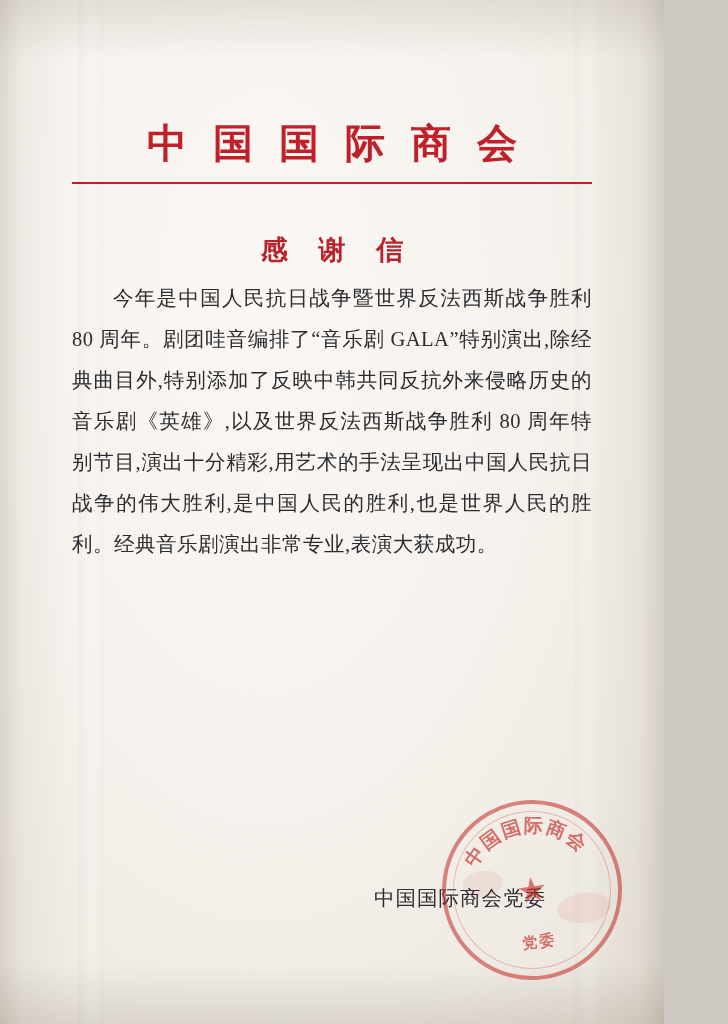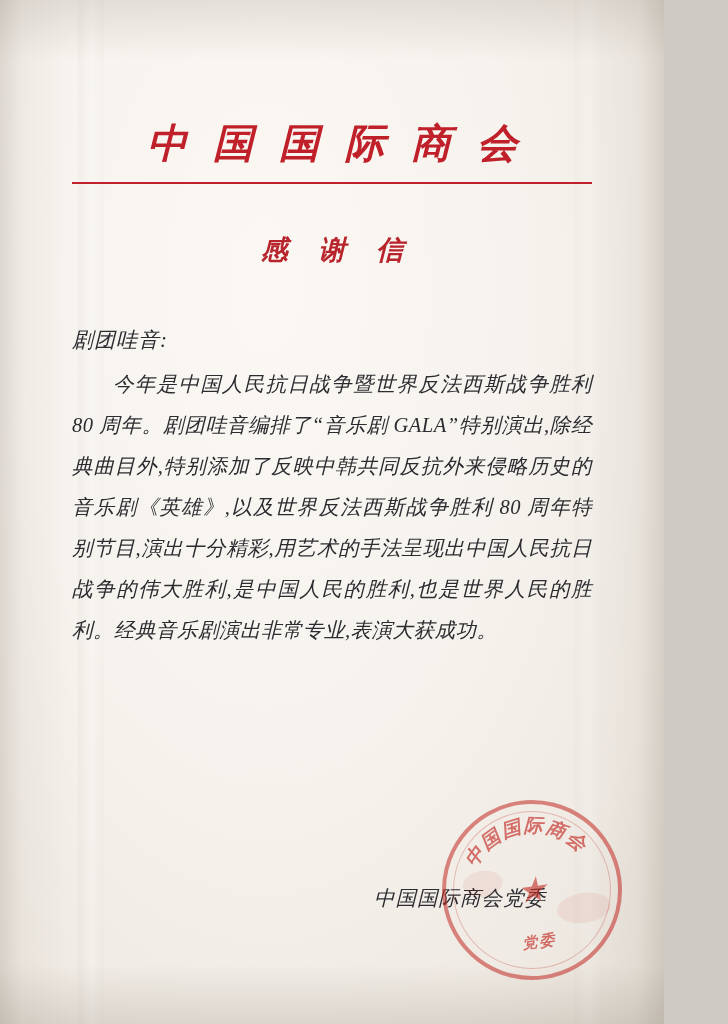--- a/index.html
+++ b/index.html
@@ -15,21 +15,20 @@
   }
 
   
   .page {
     position: relative;
     width: 664px;
     height: 1024px;
     background:
       radial-gradient(ellipse at 40% 28%, #fbf8f4 0%, #f6f2ed 45%, #efeae3 78%, #e6e0d7 100%);
     overflow: hidden;
-    font-style: italic;
   }
   
   .page::before {
     content: "";
     position: absolute;
     inset: 0;
     background:
       linear-gradient(90deg, rgba(120,110,95,0.20) 0px, rgba(120,110,95,0.06) 22px, rgba(255,255,255,0) 70px,
                      rgba(255,255,255,0) calc(100% - 80px), rgba(120,110,95,0.07) calc(100% - 26px), rgba(120,110,95,0.22) 100%),
       linear-gradient(180deg, rgba(120,110,95,0.16) 0px, rgba(255,255,255,0) 60px,
@@ -192,21 +191,20 @@
 
   <div class="content">
 
     <div class="letterhead">
       <div class="letterhead-title">中国国际商会</div>
       <div class="letterhead-rule"></div>
     </div>
 
     <div class="doc-title">感 谢 信</div>
 
-    <div class="salutation">剧团哇音:</div>
 
     <p class="para">今年是中国人民抗日战争暨世界反法西斯战争胜利 80 周年。剧团哇音编排了“音乐剧 GALA”特别演出,除经典曲目外,特别添加了反映中韩共同反抗外来侵略历史的音乐剧《英雄》,以及世界反法西斯战争胜利 80 周年特别节目,演出十分精彩,用艺术的手法呈现出中国人民抗日战争的伟大胜利,是中国人民的胜利,也是世界人民的胜利。经典音乐剧演出非常专业,表演大获成功。</p>
 
 
   </div>
 
   <div class="seal">
     <svg class="seal-arc" viewBox="0 0 172 172">
       <defs>
         <path id="arcpath" d="M 22,92 A 64,64 0 0 1 150,92" fill="none"></path>

